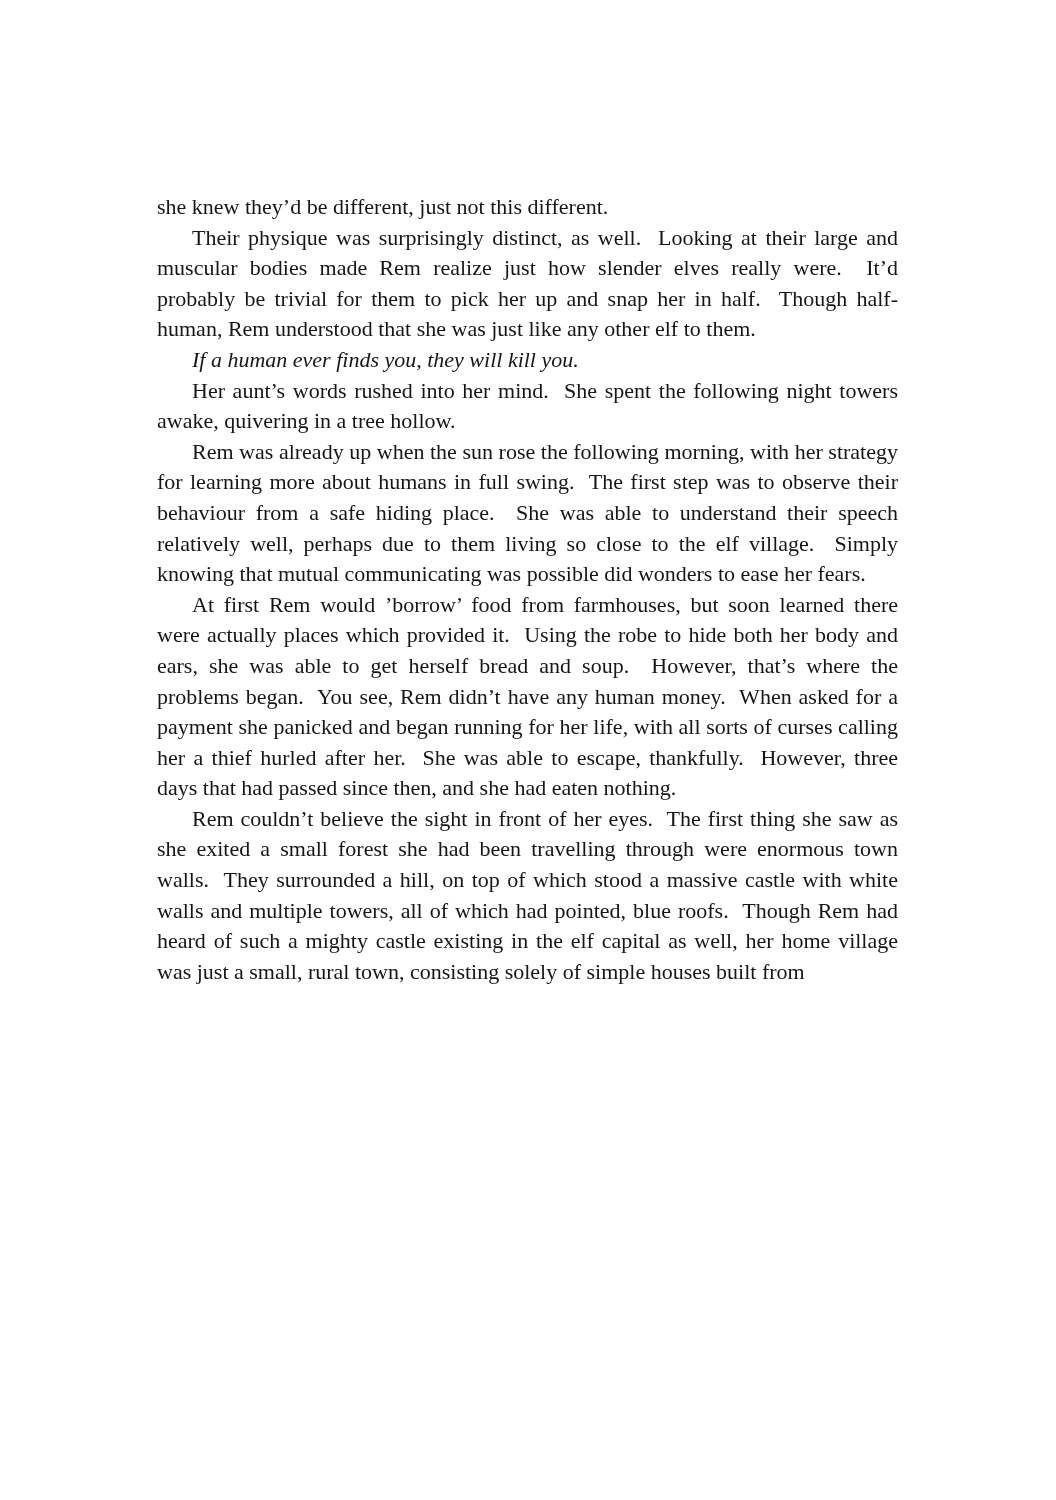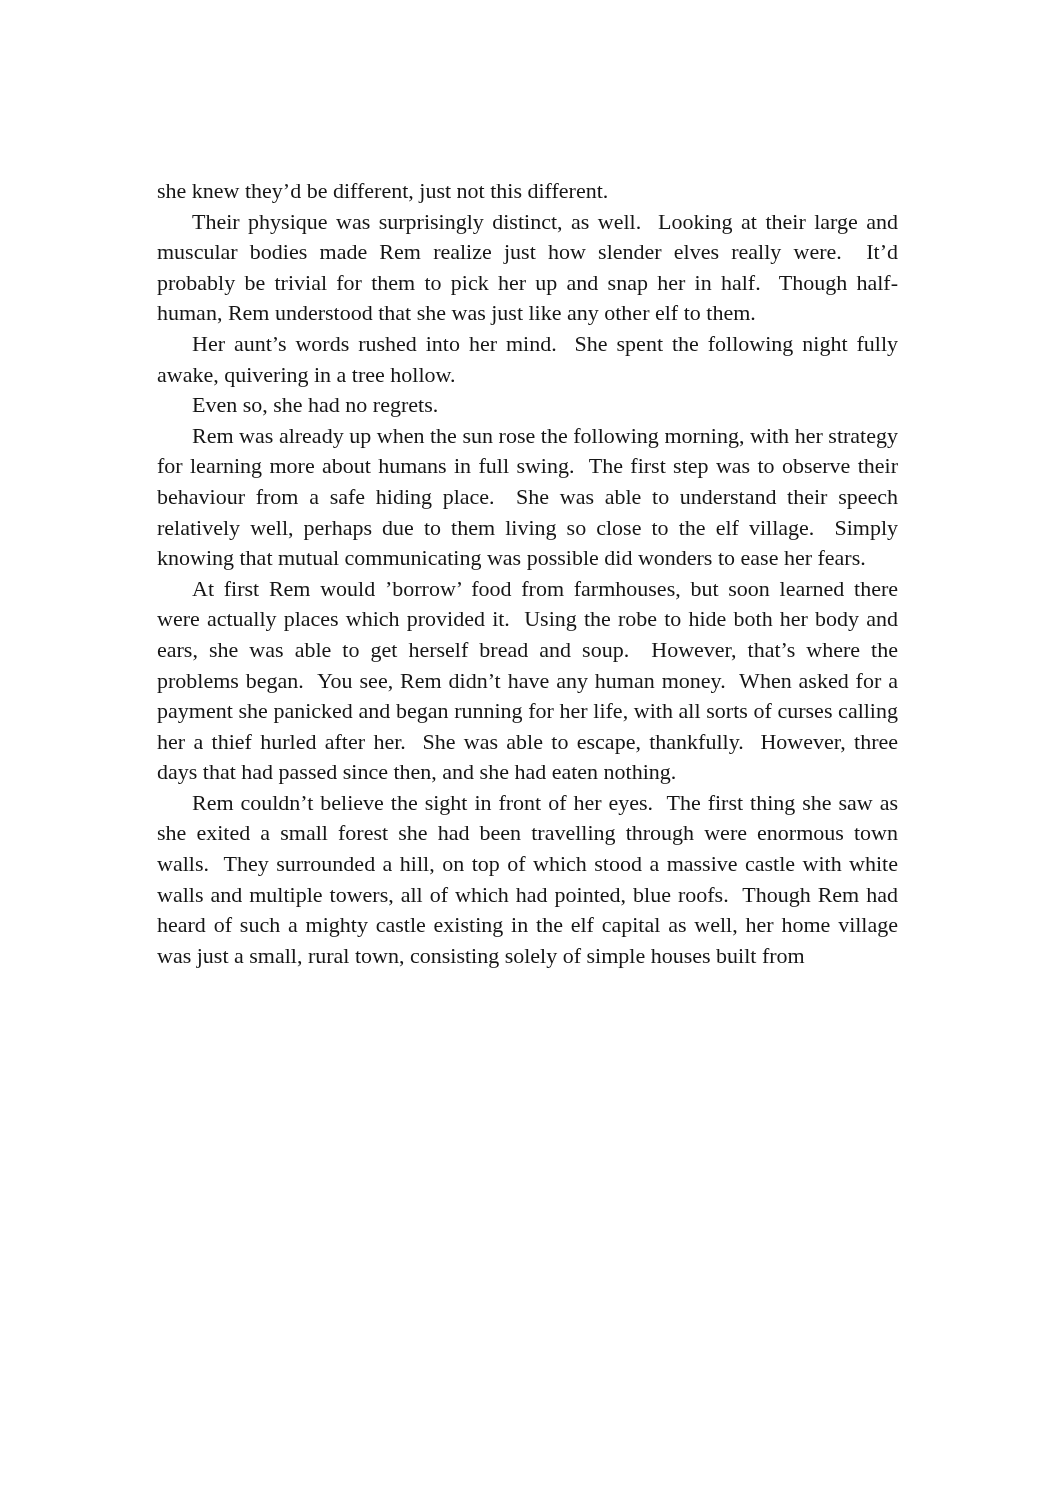--- a/index.html
+++ b/index.html
@@ -27,20 +27,21 @@
     text-rendering: optimizeLegibility;
   }
   .text-block p {
     margin: 0;
     padding: 0;
     text-indent: 35px;
     white-space: pre-wrap;
   }
   .text-block p.no-indent {
     text-indent: 0;
+    margin-top: 16px;
   }
   .text-block p.italic {
     font-style: italic;
   }
   .page-number {
     position: absolute;
     left: 0;
     top: 1258px;
     width: 1056px;
     text-align: right;
@@ -49,20 +50,20 @@
     padding-left: 24px;
   }
 </style>
 </head>
 <body>
 
 <div class="page">
   <div class="text-block">
     <p class="no-indent">she knew they’d be different, just not this different.</p>
     <p>Their physique was surprisingly distinct, as well.  Looking at their large and muscular bodies made Rem realize just how slender elves really were.  It’d probably be trivial for them to pick her up and snap her in half.  Though half-human, Rem understood that she was just like any other elf to them.</p>
-    <p>Her aunt’s words rushed into her mind.  She spent the following night fully awake, quivering in a tree hollow.</p>
-    <p>Even so, she had no regrets.</p>
+    <p class="italic">If a human ever finds you, they will kill you.</p>
+    <p>Her aunt’s words rushed into her mind.  She spent the following night towers awake, quivering in a tree hollow.</p>
     <p>Rem was already up when the sun rose the following morning, with her strategy for learning more about humans in full swing.  The first step was to observe their behaviour from a safe hiding place.  She was able to understand their speech relatively well, perhaps due to them living so close to the elf village.  Simply knowing that mutual communicating was possible did wonders to ease her fears.</p>
     <p>At first Rem would ’borrow’ food from farmhouses, but soon learned there were actually places which provided it.  Using the robe to hide both her body and ears, she was able to get herself bread and soup.  However, that’s where the problems began.  You see, Rem didn’t have any human money.  When asked for a payment she panicked and began running for her life, with all sorts of curses calling her a thief hurled after her.  She was able to escape, thankfully.  However, three days that had passed since then, and she had eaten nothing.</p>
     <p>Rem couldn’t believe the sight in front of her eyes.  The first thing she saw as she exited a small forest she had been travelling through were enormous town walls.  They surrounded a hill, on top of which stood a massive castle with white walls and multiple towers, all of which had pointed, blue roofs.  Though Rem had heard of such a mighty castle existing in the elf capital as well, her home village was just a small, rural town, consisting solely of simple houses built from</p>
   </div>
   <div class="page-number">15</div>
 </div>
 
 </body></html>

